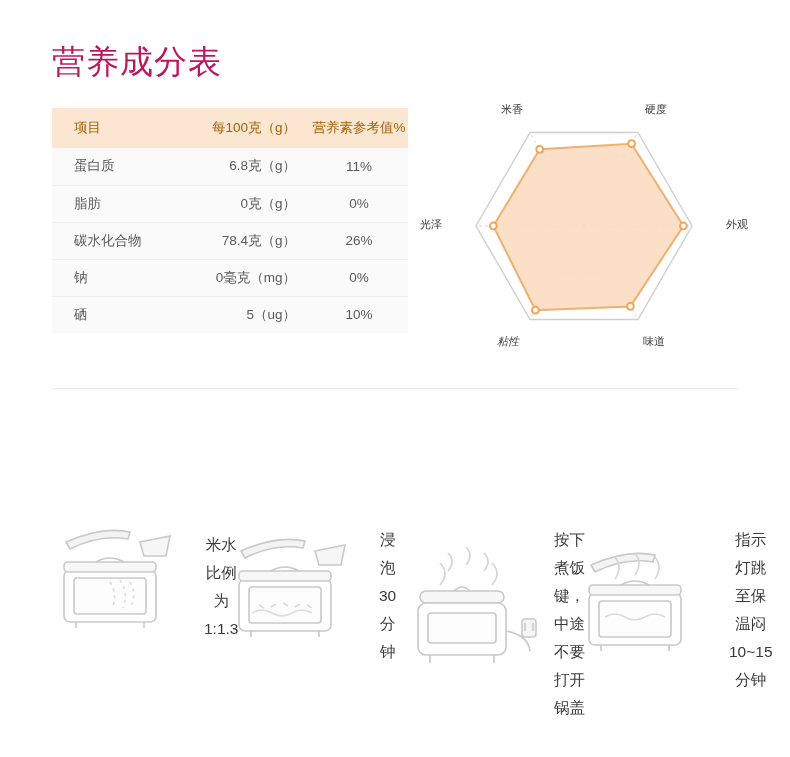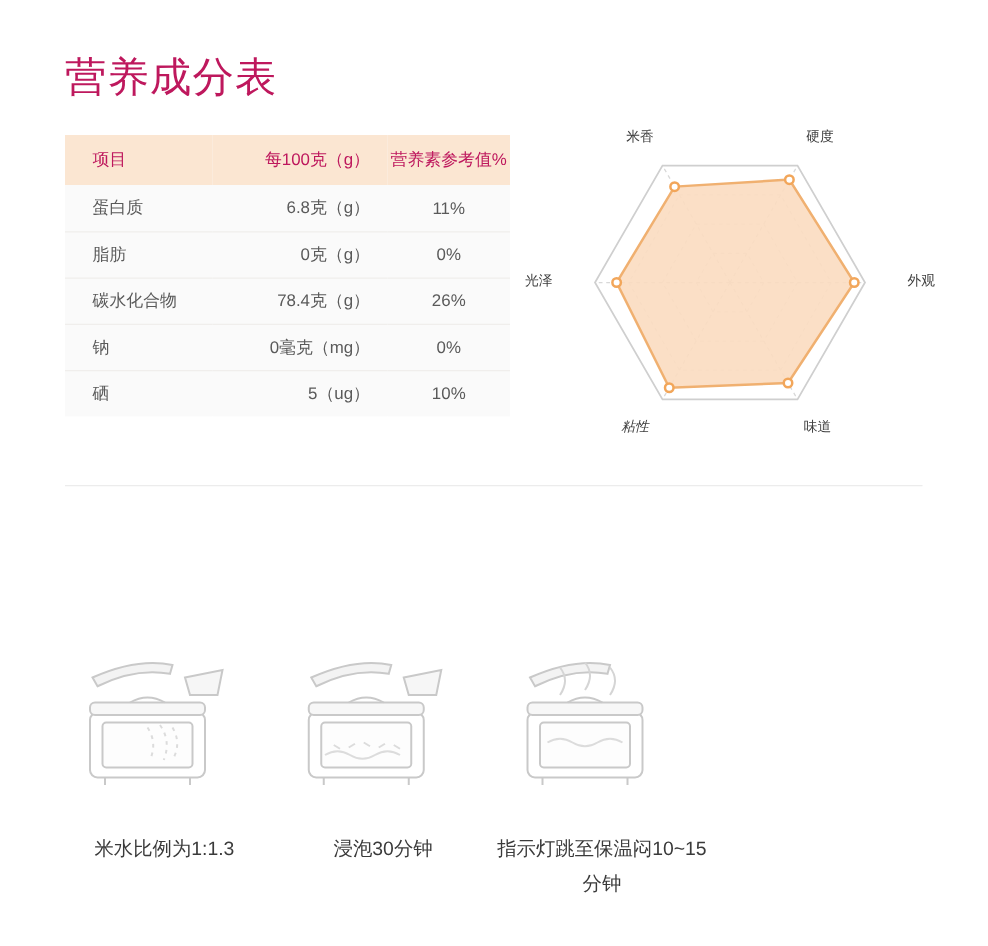--- a/index.html
+++ b/index.html
@@ -57,21 +57,21 @@
     border: none;
     font-weight: normal;
     color: #5a5a5a;
   }
   #nutrition-table thead tr {
     background: #fbe6d2;
   }
   #nutrition-table thead th {
     height: 40px;
     font-size: 13.5px;
-    color: #be185d;
+    color: #a16207;
   }
   #nutrition-table tbody tr {
     background: #fafafa;
   }
   #nutrition-table tbody td {
     height: 37px;
     border-bottom: 1px solid #f0eeec;
   }
   #nutrition-table tbody tr:last-child td {
     border-bottom: none;
@@ -101,21 +101,21 @@
     left: 44px;
     top: 508px;
     width: 702px;
     display: flex;
     flex-direction: row;
     align-items: flex-start;
   }
   .guide-step {
     width: 175px;
     display: flex;
-    flex-direction: column;
+    flex-direction: row;
     align-items: center;
   }
   .guide-art {
     width: 160px;
     height: 140px;
     position: relative;
   }
   .guide-caption {
     margin-top: 18px;
     font-size: 15.5px;
@@ -235,20 +235,41 @@
           <path d="M52 54 q14 -8 28 0"></path>
           <path d="M96 34 L126 28 L122 48 L100 48 Z" fill="#f6f6f6"></path>
 
           <path d="M33 96 q10 -6 20 0 t20 0 t20 0" stroke="#dcdcdc"></path>
           <path d="M40 88 l5 3 M52 90 l5 -3 M64 86 l5 3 M76 90 l5 -3 M88 88 l5 3" stroke="#dcdcdc"></path>
         </svg>
       </div>
       <div class="guide-caption">浸泡30分钟</div>
     </div>
 
+    <div class="guide-step">
+      <div class="guide-art">
+        <svg width="160" height="140" viewBox="0 0 160 140" fill="none" stroke="#c9c9c9" stroke-width="1.6">
+
+          <path d="M54 26 q8 -10 0 -18 M72 20 q8 -10 0 -18 M90 26 q8 -10 0 -18" stroke="#d5d5d5"></path>
+          <path d="M46 40 q10 -12 0 -22 M98 40 q10 -12 0 -22" stroke="#d5d5d5"></path>
+
+          <rect x="26" y="46" width="84" height="12" rx="6" fill="#f7f7f7"></rect>
+          <path d="M60 46 q8 -8 16 0"></path>
+
+          <rect x="24" y="58" width="88" height="52" rx="8" fill="#ffffff"></rect>
+          <rect x="34" y="68" width="68" height="30" rx="3" fill="#fdfdfd"></rect>
+          <path d="M36 110 L36 118 M100 110 L100 118"></path>
+
+          <path d="M112 86 q22 4 24 20" stroke="#c9c9c9"></path>
+          <rect x="128" y="74" width="14" height="18" rx="3" fill="#f5f5f5"></rect>
+          <path d="M131 78 L131 86 M139 78 L139 86"></path>
+        </svg>
+      </div>
+      <div class="guide-caption">按下煮饭键，中途不要打开锅盖</div>
+    </div>
 
     <div class="guide-step">
       <div class="guide-art">
         <svg width="160" height="140" viewBox="0 0 160 140" fill="none" stroke="#c9c9c9" stroke-width="1.6">
           <path d="M22 34 Q58 18 86 24 L84 31 Q56 26 26 41 Z" fill="#f3f3f3" stroke="#c9c9c9"></path>
           <rect x="20" y="62" width="92" height="52" rx="6" fill="#ffffff"></rect>
           <rect x="20" y="54" width="92" height="10" rx="4" fill="#f7f7f7"></rect>
           <rect x="30" y="70" width="72" height="36" rx="3" fill="#fdfdfd"></rect>
           <path d="M32 114 L32 120 M100 114 L100 120"></path>
           <path d="M52 54 q14 -8 28 0"></path>

